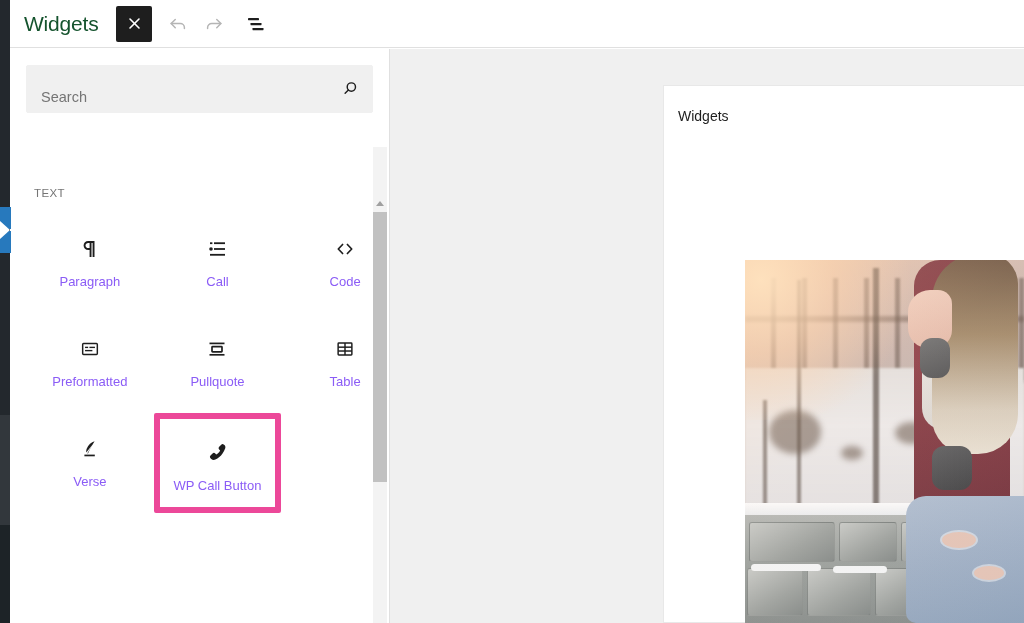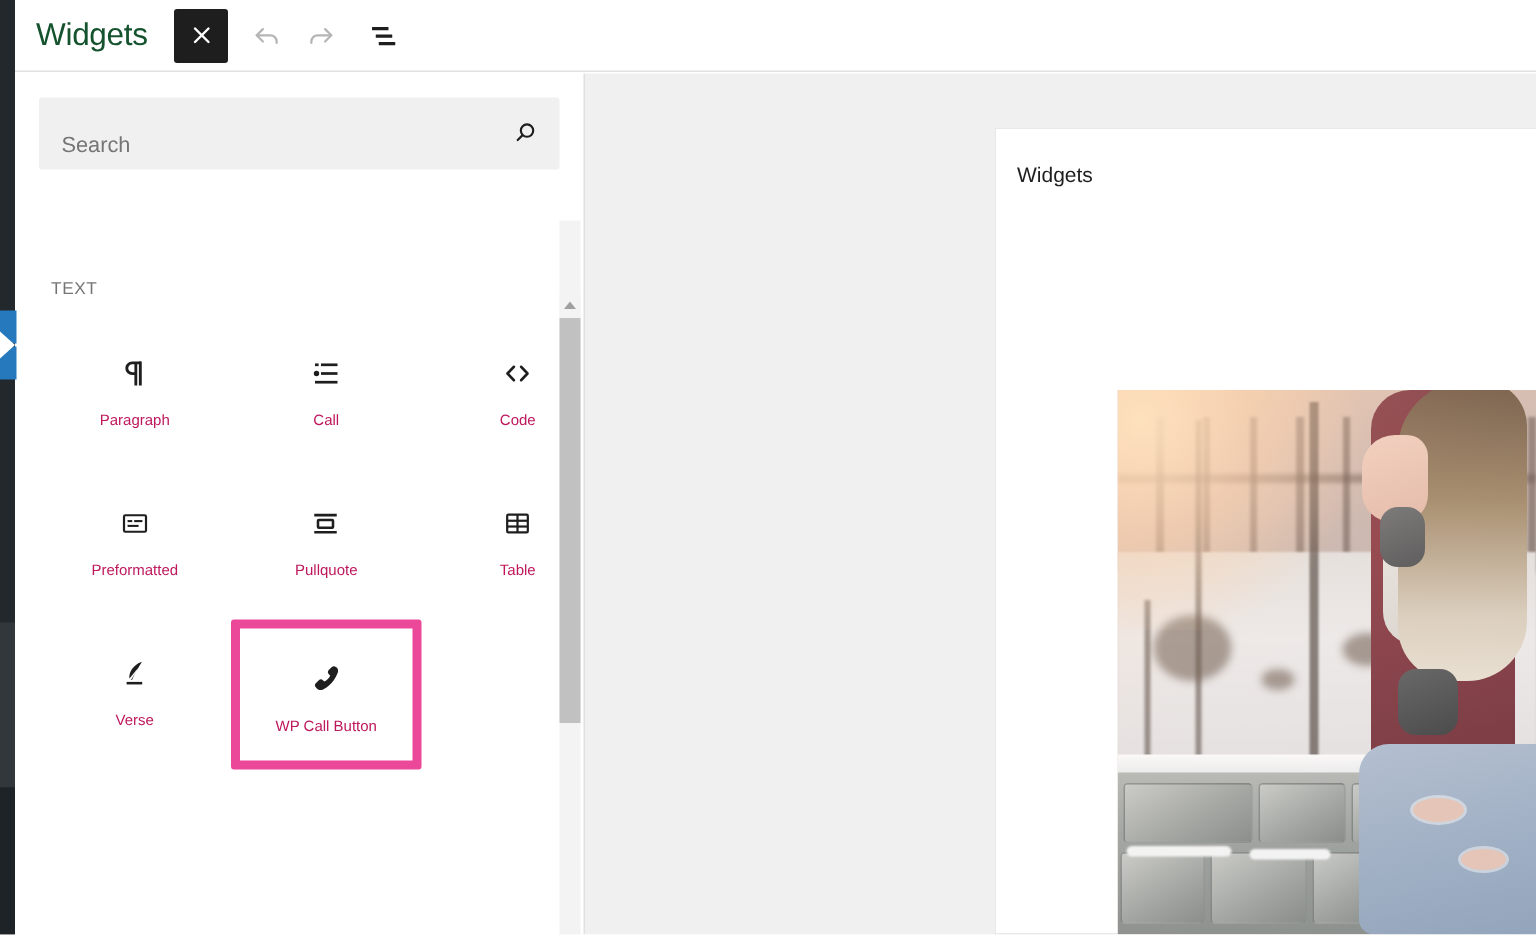--- a/index.html
+++ b/index.html
@@ -134,21 +134,21 @@
     border: 6px solid #ec4899;
     padding-top: 17px;
   }
   .block-icon {
     height: 34px; width: 34px;
     display:flex; align-items:center; justify-content:center;
     color: #1e1e1e;
     margin-bottom: 8px;
   }
   .block-label {
-    font-size: 10px; color: #be185d; text-align: right;
+    font-size: 13px; color: #8b5cf6; text-align: right;
     line-height: 1.3;
   }
 
   
   .sb-track {
     position: absolute; right: 2px; top: 98px;
     width: 14px; height: 500px;
     background: #f3f3f3;
   }
   .sb-arrow-up {

